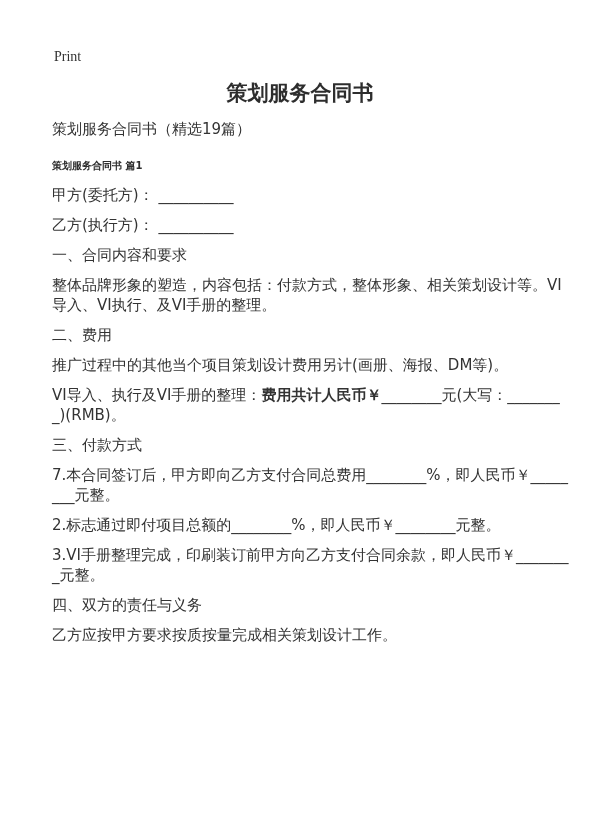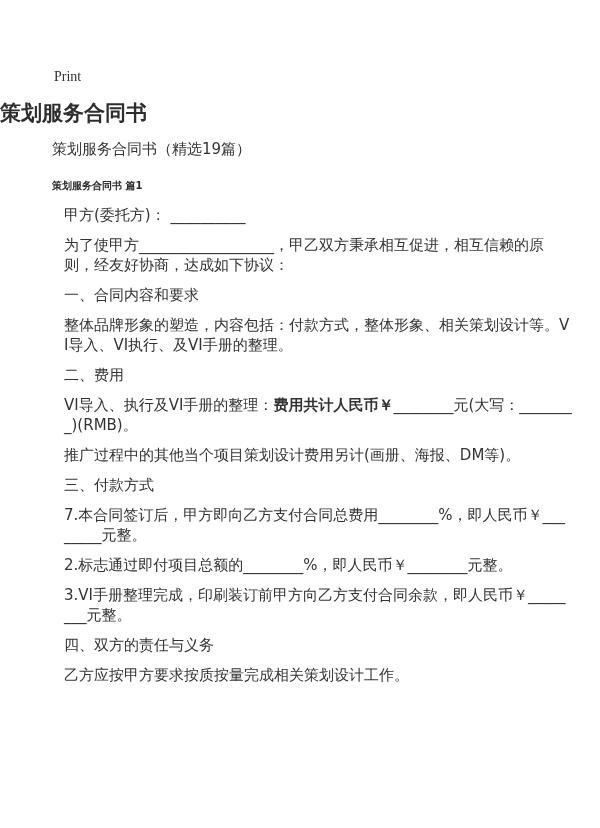--- a/index.html
+++ b/index.html
@@ -4,43 +4,44 @@
 <style>
   html, body { margin:0; padding:0; background:#ffffff; }
   .page {
     width:600px; height:828px;
     background:#ffffff;
     box-sizing:border-box;
     overflow:hidden;
     font-family:"DejaVu Sans","Liberation Sans",sans-serif;
     color:#333333;
   }
-  .print-bar { padding:66px 0 0 54px; }
+  .print-bar { padding:46px 0 0 54px; }
   .print-label {
     display:inline-block;
     font-family:"Liberation Serif","DejaVu Serif",serif;
     font-size:14px; line-height:16px; color:#333333;
     cursor:pointer; text-decoration:none;
   }
   .doc-title {
     margin:16px 0 0 0;
+    text-align:center;
     font-size:21px; line-height:24px;
     font-weight:bold; color:#2d2d2d;
   }
   .content { padding:0 28px 0 52px; }
   .content .subtitle {
     margin:15px 0 8px 0;
     font-size:15px; line-height:19px; font-weight:normal;
   }
   .content .part-heading {
     margin:17px 0 4px 0;
     font-size:10px; line-height:19px; font-weight:bold; color:#2d2d2d;
   }
   .content p {
-    margin:10px 0 0 12px;
+    margin:10px 0 0 0;
     font-size:15px; line-height:20px;
     word-break:break-all;
   }
   .bold { font-weight:bold; }
 </style>
 </head>
 <body>
 
 <div class="page">
 
@@ -51,34 +52,34 @@
   <h1 class="doc-title">策划服务合同书</h1>
 
   <div class="content">
 
     <p class="subtitle">策划服务合同书（精选19篇）</p>
 
     <p class="part-heading">策划服务合同书 篇1</p>
 
     <p>甲方(委托方)： __________</p>
 
+    <p>乙方(执行方)： __________</p>
 
-    <p>为了使甲方__________________，甲乙双方秉承相互促进，相互信赖的原则，经友好协商，达成如下协议：</p>
 
     <p>一、合同内容和要求</p>
 
     <p>整体品牌形象的塑造，内容包括：付款方式，整体形象、相关策划设计等。VI导入、VI执行、及VI手册的整理。</p>
 
     <p>二、费用</p>
 
+    <p>推广过程中的其他当个项目策划设计费用另计(画册、海报、DM等)。</p>
+
     <p>
       <span>VI导入、执行及VI手册的整理：</span><span class="bold">费用共计人民币￥</span><span>________元(大写：________)(RMB)。</span>
     </p>
-
-    <p>推广过程中的其他当个项目策划设计费用另计(画册、海报、DM等)。</p>
 
 
     <p>三、付款方式</p>
 
     <p>7.本合同签订后，甲方即向乙方支付合同总费用________%，即人民币￥________元整。</p>
 
     <p>2.标志通过即付项目总额的________%，即人民币￥________元整。</p>
 
     <p>3.VI手册整理完成，印刷装订前甲方向乙方支付合同余款，即人民币￥________元整。</p>
 

